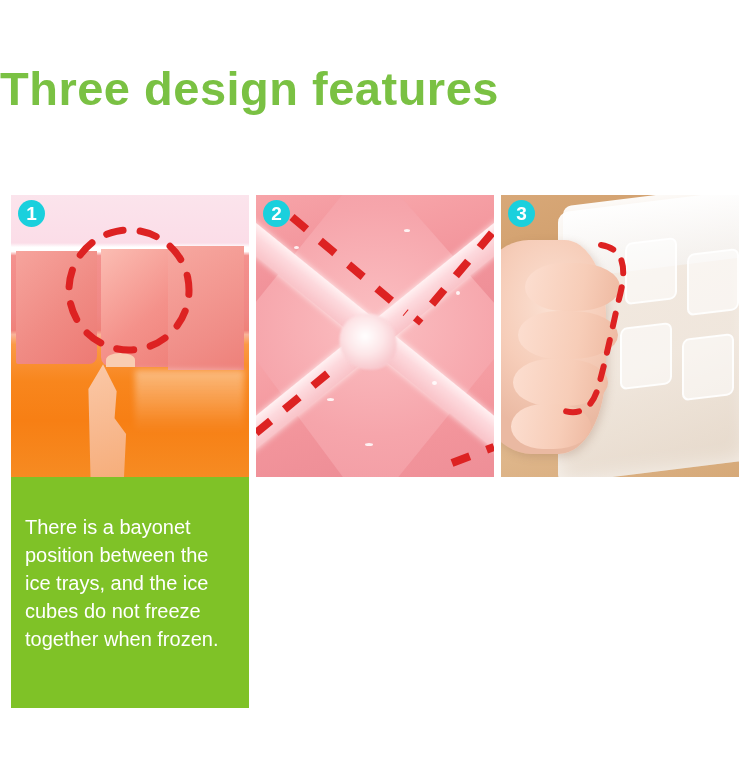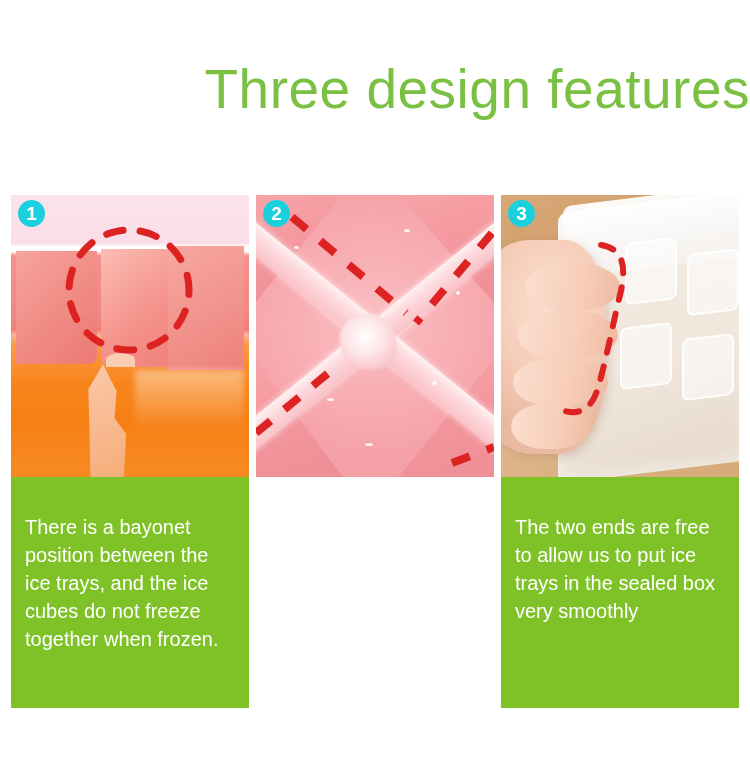--- a/index.html
+++ b/index.html
@@ -12,24 +12,24 @@
     overflow: hidden;
     position: relative;
   }
 
   
   .page-title {
     position: absolute;
     left: 0;
     top: 58px;
     width: 750px;
-    text-align: right;
+    text-align: left;
     color: #7ac143;
-    font-size: 55px;
-    font-weight: 400;
+    font-size: 47px;
+    font-weight: 700;
     letter-spacing: 0.5px;
     line-height: 62px;
     white-space: nowrap;
   }
 
   
   .panels {
     position: absolute;
     left: 11px;
     top: 195px;
@@ -329,16 +329,15 @@
       <div class="p3-finger" style="left:5%;top:58%;width:40%;height:17%;"></div>
       <div class="p3-finger" style="left:4%;top:74%;width:34%;height:16%;"></div>
 
       <svg class="overlay-svg" viewBox="0 0 238 282" preserveAspectRatio="none">
         <path d="M 100 50 C 124 54, 126 74, 118 104 C 110 138, 104 170, 96 196 C 90 214, 78 220, 64 216" fill="none" stroke="#dd2222" stroke-width="6" stroke-linecap="round" stroke-dasharray="13 14"></path>
       </svg>
 
       <div class="badge">3</div>
     </div>
 
-    <div class="caption">The two ends are free to allow us to put ice trays in the sealed box very smoothly</div>
   </div>
 
 </div>
 
 </body></html>

